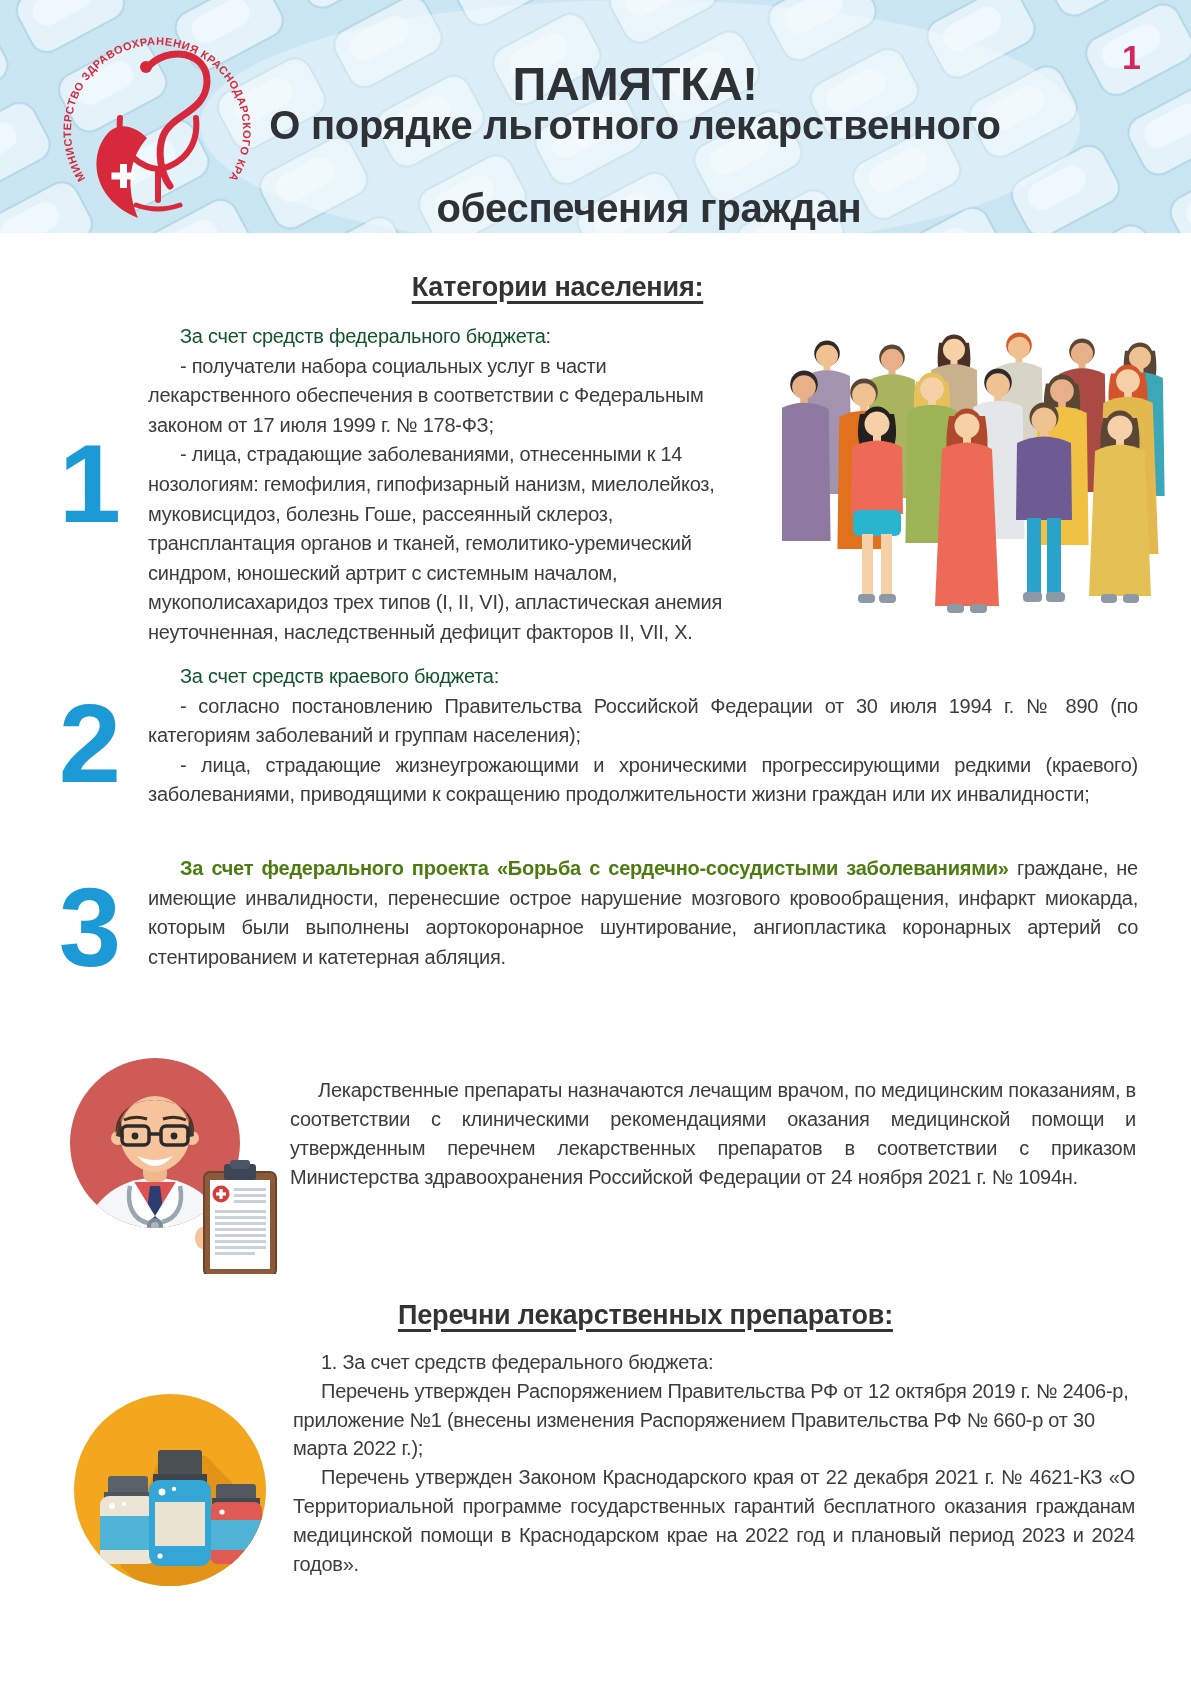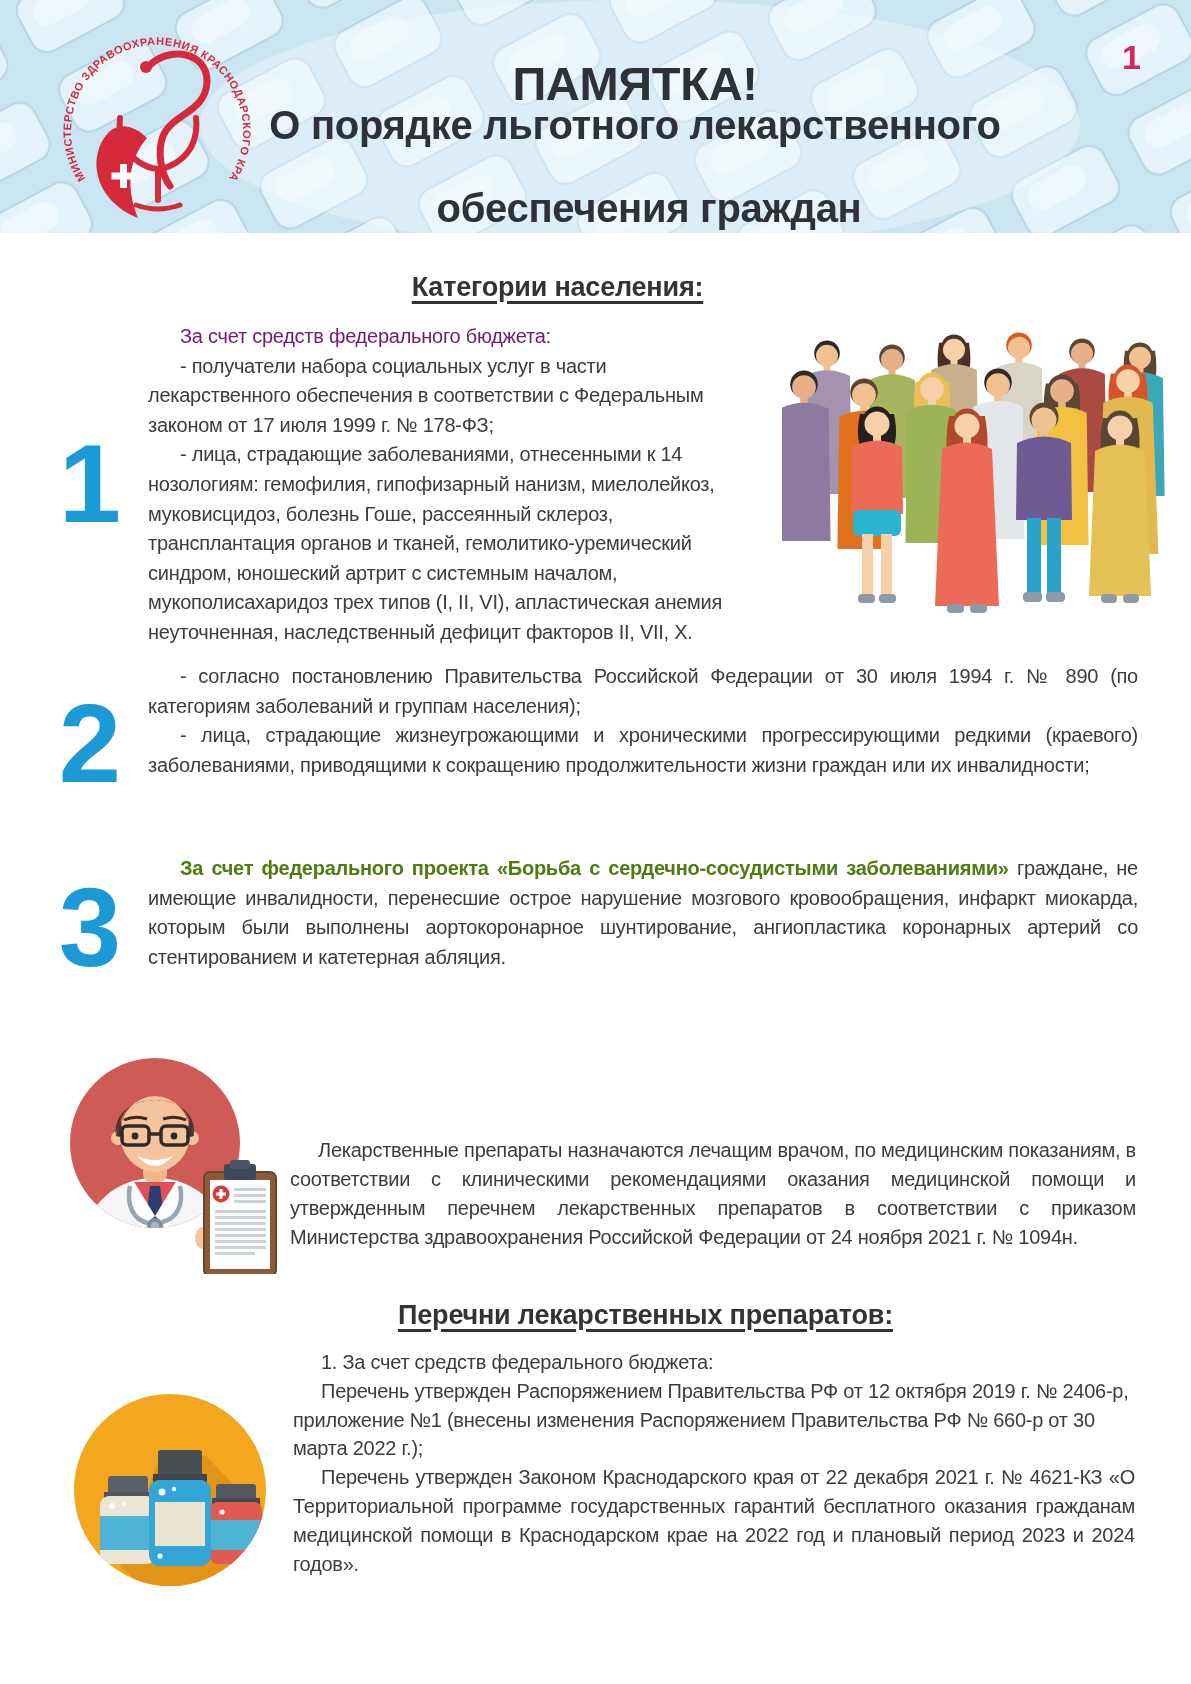--- a/index.html
+++ b/index.html
@@ -21,26 +21,26 @@
     position:absolute;font-size:27px;font-weight:bold;color:#333333;text-align:center;
     text-decoration:underline;text-decoration-thickness:2.5px;text-underline-offset:5px;letter-spacing:-0.2px;
   }
   #h2-categories{left:0;top:272px;width:1191px;transform:translateX(-38px);}
   #h2-prescribing{left:280px;top:1042px;width:860px;}
   #h2-lists{left:0;top:1300px;width:1191px;transform:translateX(50px);}
   
   .txt{position:absolute;font-size:20px;line-height:29.6px;letter-spacing:-0.25px;color:#3c3c3c;}
   .txt p{margin:0;text-indent:32px;}
   .txt p.just{text-align:justify;}
-  .lead{color:#701a75;}
+  .lead{color:#14532d;}
   .lead-inline{color:#4d7c0f;font-weight:bold;}
   #item1-text{left:148px;top:322px;width:602px;}
   #item2-text{left:148px;top:662px;width:990px;}
   #item3-text{left:148px;top:854px;width:990px;}
-  #prescribing-text{left:290px;top:1136px;width:846px;line-height:29px;}
+  #prescribing-text{left:290px;top:1076px;width:846px;line-height:29px;}
   #prescribing-text p{text-indent:28px;}
   #lists-text{left:293px;top:1348px;width:842px;line-height:28.8px;}
   #lists-text p{text-indent:28px;}
   
   .bignum{position:absolute;left:52px;width:76px;text-align:center;font-size:112px;line-height:1;font-weight:bold;color:#1b9ad6;}
   #num1{top:428px;} #num2{top:688px;} #num3{top:872px;}
   
   .illu{position:absolute;}
   #crowd{left:782px;top:326px;}
   #doctor{left:58px;top:1048px;}
@@ -225,20 +225,21 @@
           <rect x="-4" y="27" width="8" height="8" fill="#f6d0a6"></rect>
           <path d="M-25,41 Q0,28 25,41 L31,186 L-31,186 Z" fill="#e5c054"></path>
           <rect x="-19" y="184" width="16" height="9" rx="4" fill="#8d99a5"></rect>
           <rect x="3" y="184" width="16" height="9" rx="4" fill="#8d99a5"></rect>
         </g>
     </svg>
   </div>
 
   <div class="bignum" id="num2">2</div>
   <div class="txt" id="item2-text">
+    <p class="lead">За счет средств краевого бюджета:</p>
     <p class="just">- согласно постановлению Правительства Российской Федерации от 30 июля 1994 г. № 890 (по категориям заболеваний и группам населения);</p>
     <p class="just">- лица, страдающие жизнеугрожающими и хроническими прогрессирующими редкими (краевого) заболеваниями, приводящими к сокращению продолжительности жизни граждан или их инвалидности;</p>
   </div>
 
   <div class="bignum" id="num3">3</div>
   <div class="txt" id="item3-text">
     <p class="just"><span class="lead-inline">За счет федерального проекта «Борьба с сердечно-сосудистыми заболеваниями»</span> <span>граждане, не имеющие инвалидности, перенесшие острое нарушение мозгового кровообращения, инфаркт миокарда, которым были выполнены аортокоронарное шунтирование, ангиопластика коронарных артерий со стентированием и катетерная абляция.</span></p>
   </div>
 
 

